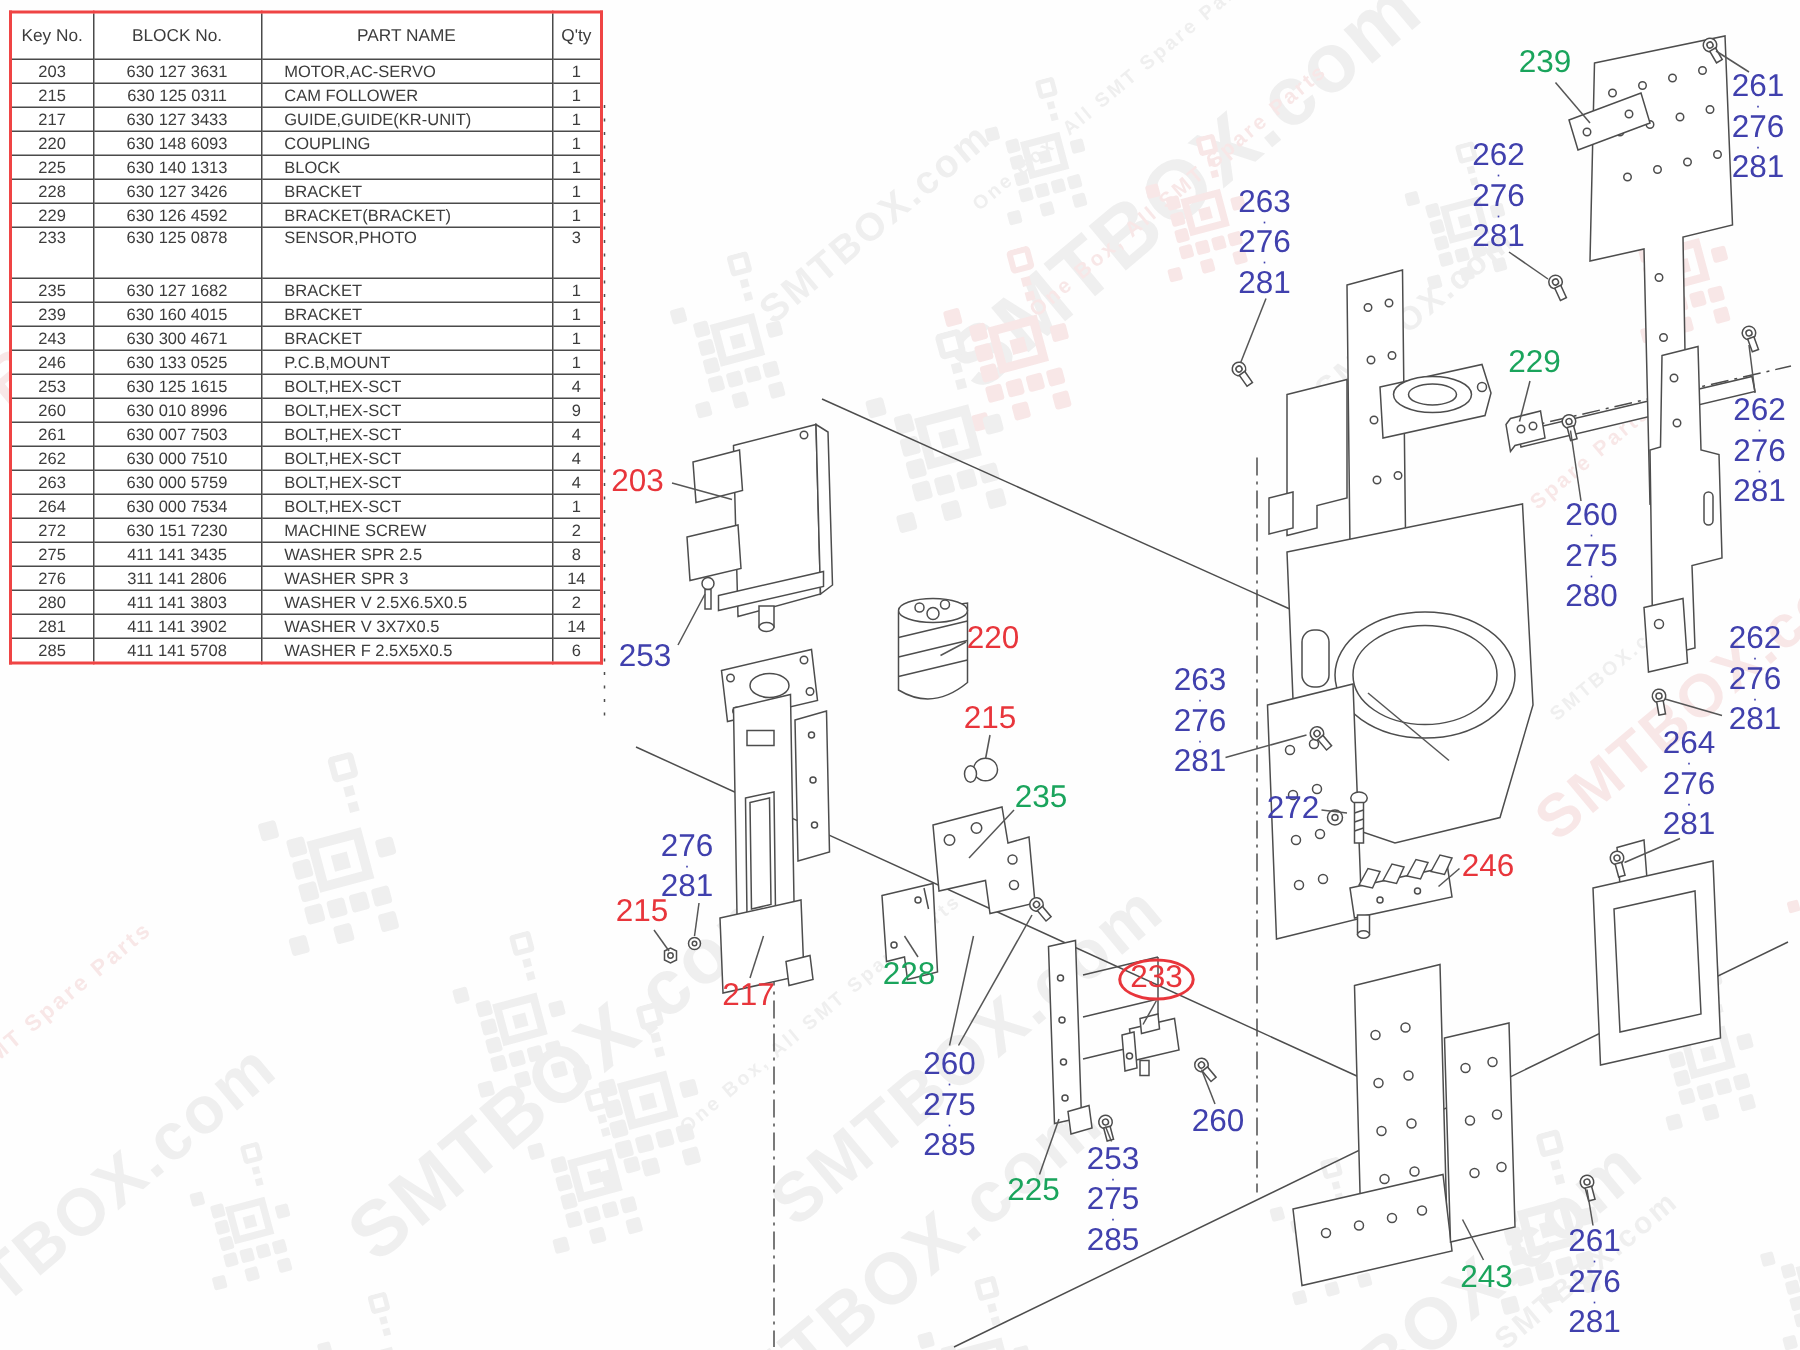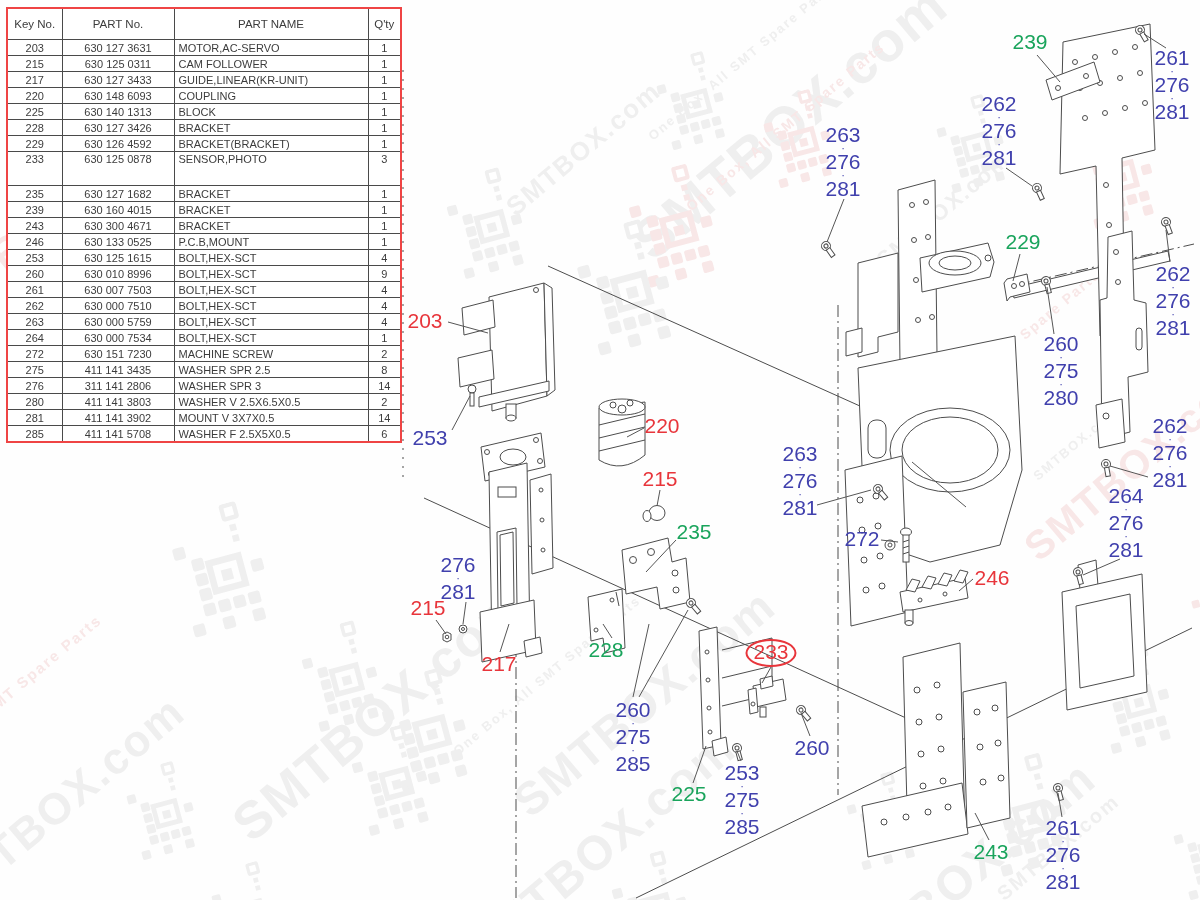--- a/index.html
+++ b/index.html
@@ -24,21 +24,21 @@
   .ring{display:inline-block;border:2px solid currentColor;border-radius:50%;
         padding:0px 6px 2px 6px;line-height:22px;}
   
   #ptable{position:absolute;left:6px;top:7px;z-index:3;border-collapse:collapse;
           background:#fff;font-size:11px;color:#3c3c3c;table-layout:fixed;}
   #ptable th,#ptable td{border:1px solid #4a4a4a;overflow:hidden;white-space:nowrap;}
   #ptable{border:2px solid #ef4444;}
   #ptable th{height:28px;font-weight:normal;font-size:11.5px;text-align:center;}
   #ptable td{height:15px;padding:0 2px;}
   #ptable td.c0,#ptable td.c1,#ptable td.c3{text-align:center;}
-  #ptable td.c2{text-align:left;padding-left:4px;}
+  #ptable td.c2{text-align:left;padding-left:15px;}
   #ptable tr.tall td{height:32px;vertical-align:top;padding-top:1px;}
 </style>
 </head>
 <body>
 
 <div id="stage">
 
   <div id="wm">
       <div class="wmtext" style="left: 510px; top: 195px; font-size: 26px; color: rgb(239, 239, 239); transform: rotate(-40deg);">SMTBOX.com</div>
       <div class="wmtext" style="left: 640px; top: 215px; font-size: 56px; color: rgb(239, 239, 239); transform: rotate(-40deg);">SMTBOX.com</div>
@@ -1002,42 +1002,42 @@
   <table id="ptable">
     <colgroup>
         <col style="width:55px">
         <col style="width:112px">
         <col style="width:194px">
         <col style="width:33px">
       </colgroup>
     <thead>
         <tr>
           <th>Key No.</th>
-          <th>PART No.</th>
+          <th>BLOCK No.</th>
           <th>PART NAME</th>
           <th>Q'ty</th>
         </tr>
       </thead>
     <tbody>
         <tr>
           <td class="c0">203</td>
           <td class="c1">630 127 3631</td>
           <td class="c2">MOTOR,AC-SERVO</td>
           <td class="c3">1</td>
         </tr>
         <tr>
           <td class="c0">215</td>
           <td class="c1">630 125 0311</td>
           <td class="c2">CAM FOLLOWER</td>
           <td class="c3">1</td>
         </tr>
         <tr>
           <td class="c0">217</td>
           <td class="c1">630 127 3433</td>
-          <td class="c2">GUIDE,LINEAR(KR-UNIT)</td>
+          <td class="c2">GUIDE,GUIDE(KR-UNIT)</td>
           <td class="c3">1</td>
         </tr>
         <tr>
           <td class="c0">220</td>
           <td class="c1">630 148 6093</td>
           <td class="c2">COUPLING</td>
           <td class="c3">1</td>
         </tr>
         <tr>
           <td class="c0">225</td>
@@ -1143,21 +1143,21 @@
         </tr>
         <tr>
           <td class="c0">280</td>
           <td class="c1">411 141 3803</td>
           <td class="c2">WASHER V 2.5X6.5X0.5</td>
           <td class="c3">2</td>
         </tr>
         <tr>
           <td class="c0">281</td>
           <td class="c1">411 141 3902</td>
-          <td class="c2">MOUNT V 3X7X0.5</td>
+          <td class="c2">WASHER V 3X7X0.5</td>
           <td class="c3">14</td>
         </tr>
         <tr>
           <td class="c0">285</td>
           <td class="c1">411 141 5708</td>
           <td class="c2">WASHER F 2.5X5X0.5</td>
           <td class="c3">6</td>
         </tr>
       </tbody>
   </table>

